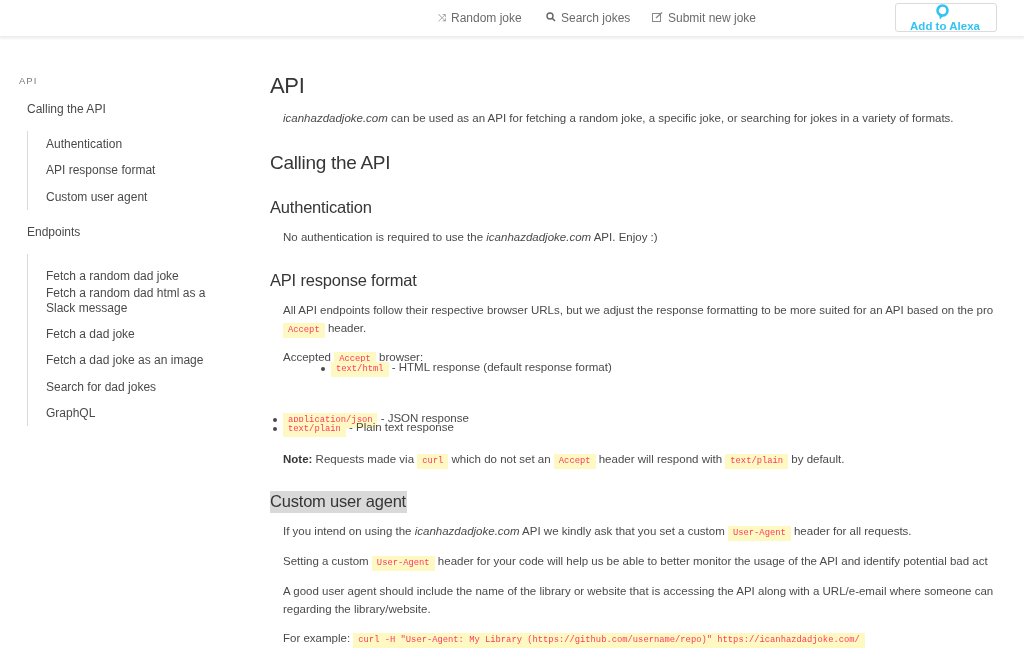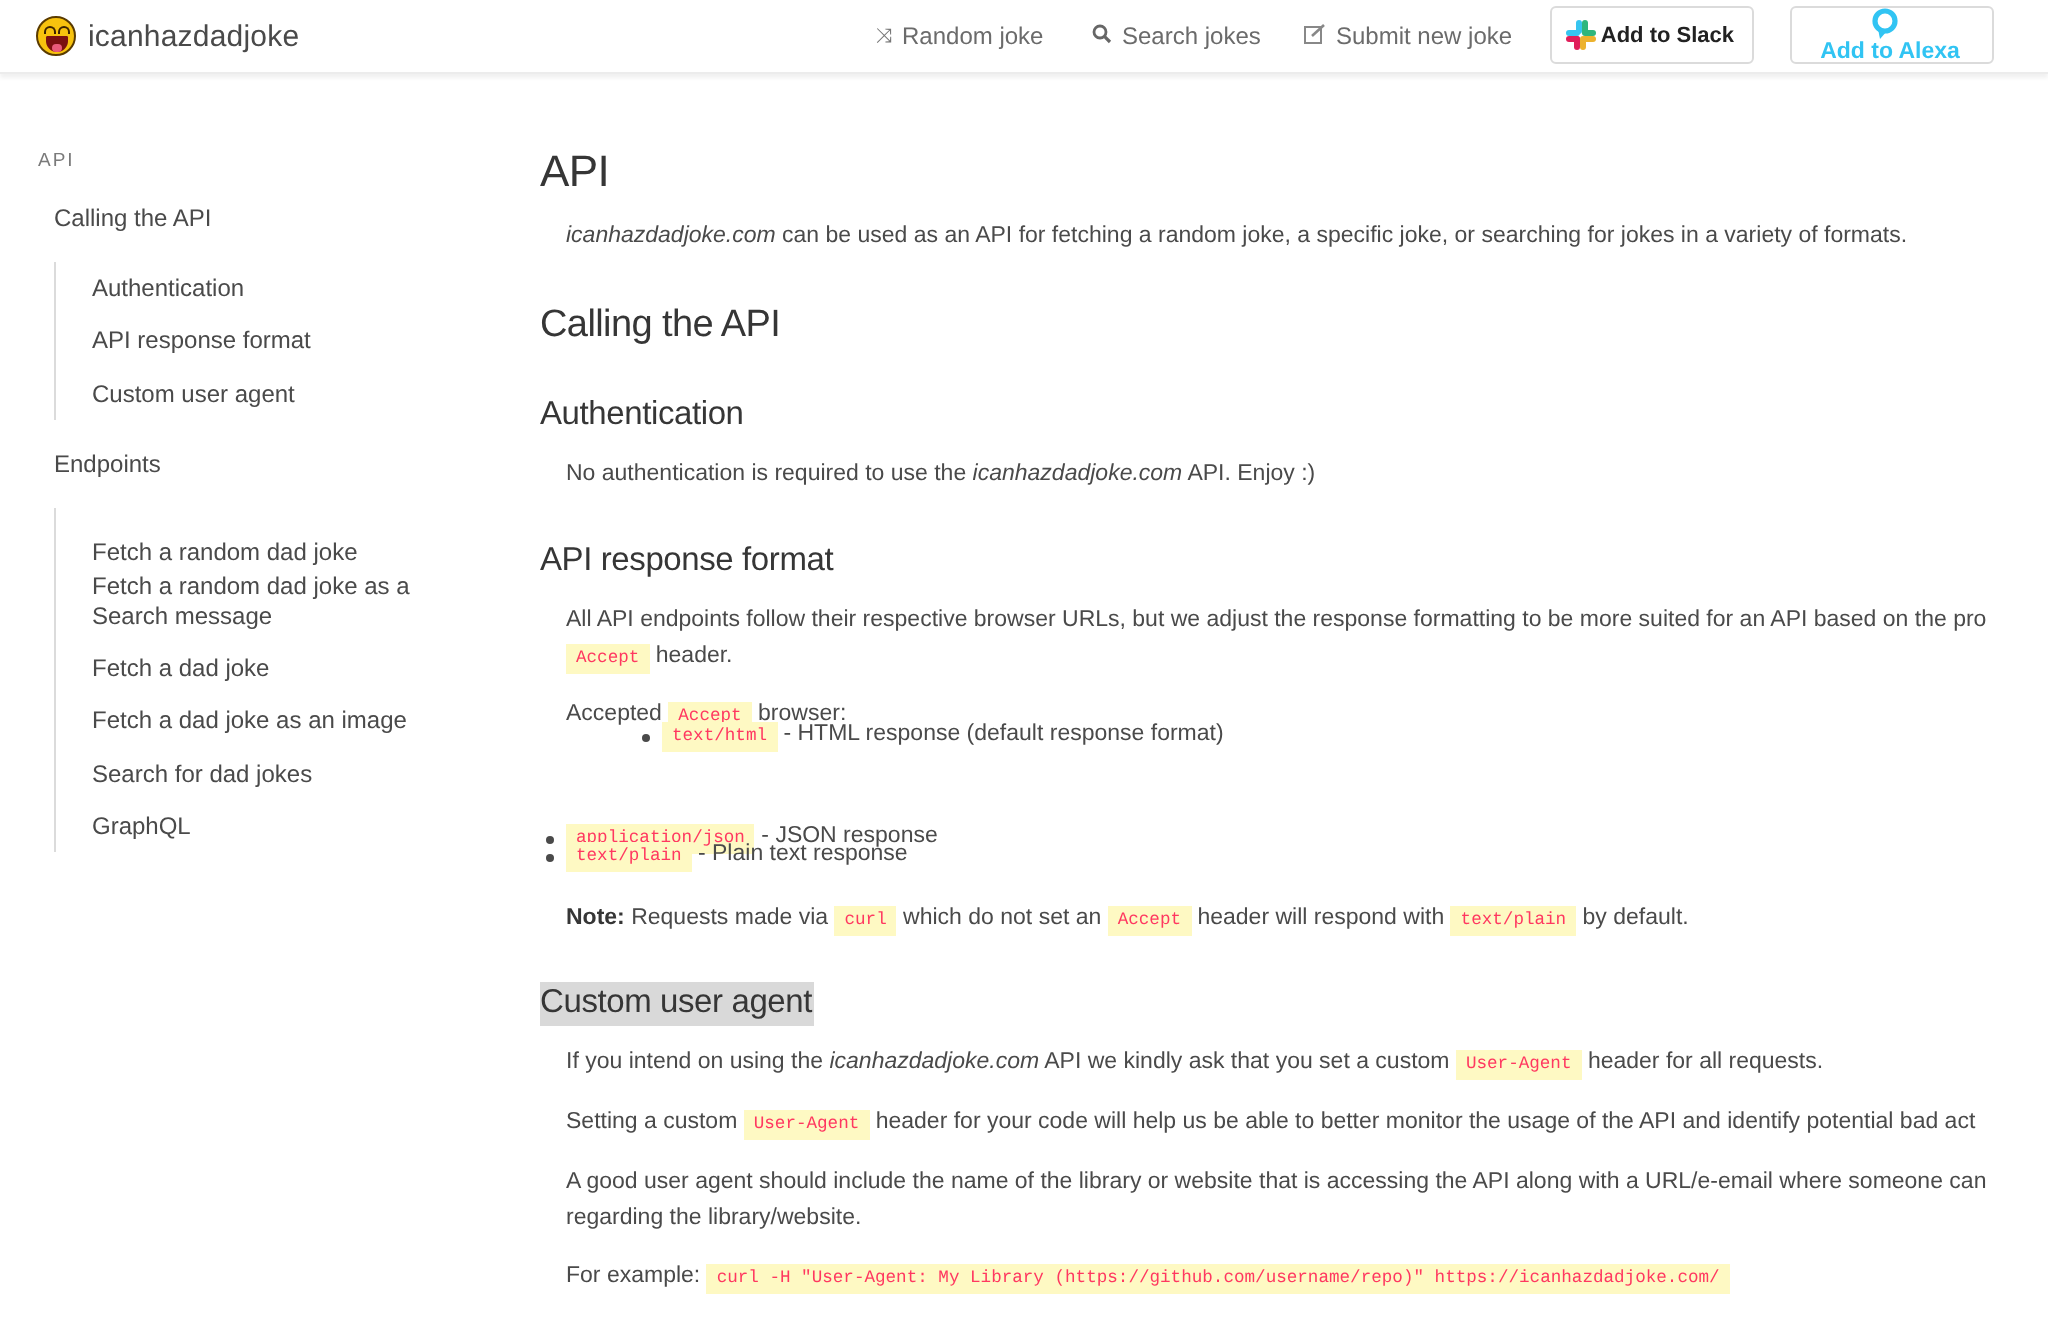--- a/index.html
+++ b/index.html
@@ -42,30 +42,20 @@
   .p em { font-style: italic; }
   .p strong { font-weight: bold; color: #363636; }
   code { font-family: "Liberation Mono", monospace; font-size: 8.8px; color: #ff3860; background: #fef9c3; padding: 2px 5px 3px 5px; font-weight: normal; }
   .bullet { position: absolute; left: 13px; font-size: 11.5px; color: #4a4a4a; white-space: nowrap; }
   .bullet::before { content: ""; position: absolute; left: -10px; top: 6px; width: 4px; height: 4px; border-radius: 50%; background: #4a4a4a; }
 </style>
 </head>
 <body>
 
 <div class="navbar">
-  <div class="brand">
-    <div class="brand-logo">
-      <div class="eye l"></div>
-        <div class="eye r"></div>
-      <div class="mouth">
-          <div class="tongue"></div>
-        </div>
-    </div>
-    <span class="brand-name">icanhazdadjoke</span>
-  </div>
 
   <div class="nav-link" style="left:438px;">
     <span class="ico">⤨</span>
     <span>Random joke</span>
   </div>
   <div class="nav-link" style="left:546px;">
     <span class="ico">
       <svg width="10" height="10" viewBox="0 0 10 10">
           <circle cx="4" cy="4" r="3" fill="none" stroke="#666" stroke-width="1.4"></circle>
           <line x1="6.2" y1="6.2" x2="9" y2="9" stroke="#666" stroke-width="1.6"></line>
@@ -76,33 +66,20 @@
   <div class="nav-link" style="left:652px;">
     <span class="ico">
       <svg width="11" height="10" viewBox="0 0 11 10">
           <rect x="0.5" y="1.5" width="8" height="8" fill="none" stroke="#888" stroke-width="1"></rect>
           <line x1="4" y1="6" x2="10" y2="0.5" stroke="#888" stroke-width="1.3"></line>
         </svg>
     </span>
     <span>Submit new joke</span>
   </div>
 
-  <div class="btn btn-slack">
-    <span class="slack-icon">
-      <span style="left:5px;top:0;width:3px;height:7px;background:#36c5f0;"></span>
-      <span style="left:0;top:5px;width:7px;height:3px;background:#36c5f0;"></span>
-      <span style="left:8px;top:5px;width:7px;height:3px;background:#2eb67d;"></span>
-      <span style="left:8px;top:0;width:3px;height:7px;background:#2eb67d;"></span>
-      <span style="left:7px;top:8px;width:3px;height:7px;background:#ecb22e;"></span>
-      <span style="left:8px;top:8px;width:7px;height:3px;background:#ecb22e;"></span>
-      <span style="left:4px;top:8px;width:3px;height:7px;background:#e01e5a;"></span>
-      <span style="left:0;top:8px;width:7px;height:3px;background:#e01e5a;"></span>
-    </span>
-    <span>Add to Slack</span>
-  </div>
 
   <div class="btn btn-alexa">
     <span class="alexa-icon">
       <svg width="13" height="16" viewBox="0 0 13 16">
           <circle cx="6.5" cy="6.5" r="5" fill="none" stroke="#31c4f3" stroke-width="2.6"></circle>
           <path d="M3 10.5 L4 15.5 L7.5 11.5 Z" fill="#31c4f3"></path>
         </svg>
     </span>
     <span>Add to Alexa</span>
   </div>
@@ -114,21 +91,21 @@
   <div class="menu-top" style="top:65px;">Calling the API</div>
   <div class="menu-sub" style="top:94px;height:79px;">
     <div class="item" style="top:6px;">Authentication</div>
     <div class="item" style="top:32px;">API response format</div>
     <div class="item" style="top:59px;">Custom user agent</div>
   </div>
 
   <div class="menu-top" style="top:188px;">Endpoints</div>
   <div class="menu-sub" style="top:217px;height:172px;">
     <div class="item" style="top:2px;margin-top:13px;">Fetch a random dad joke</div>
-    <div class="item" style="top:32px;">Fetch a random dad joke as a Search message</div>
+    <div class="item" style="top:32px;">Fetch a random dad html as a Slack message</div>
     <div class="item" style="top:73px;">Fetch a dad joke</div>
     <div class="item" style="top:99px;">Fetch a dad joke as an image</div>
     <div class="item" style="top:126px;">Search for dad jokes</div>
     <div class="item" style="top:152px;">GraphQL</div>
   </div>
 </div>
 
 <div class="content">
   <h1 class="h1">API</h1>
 

